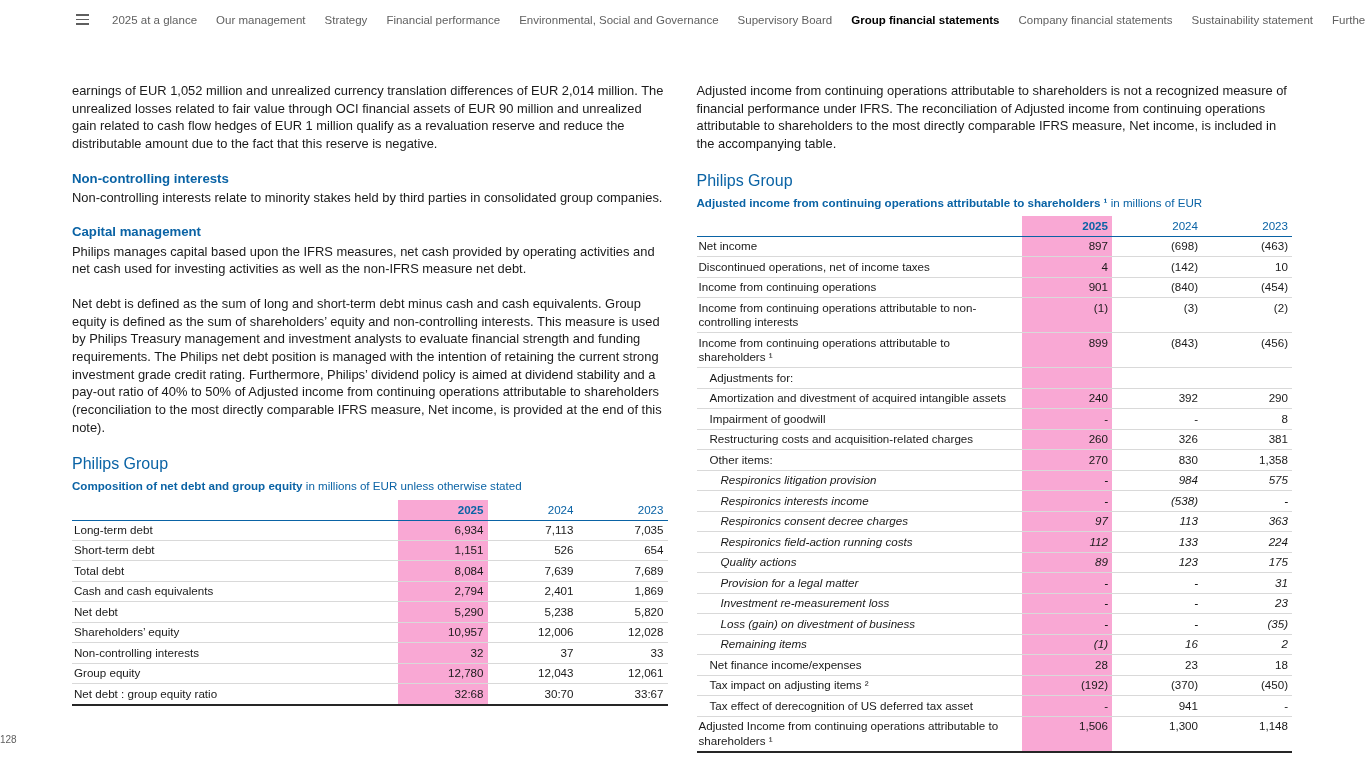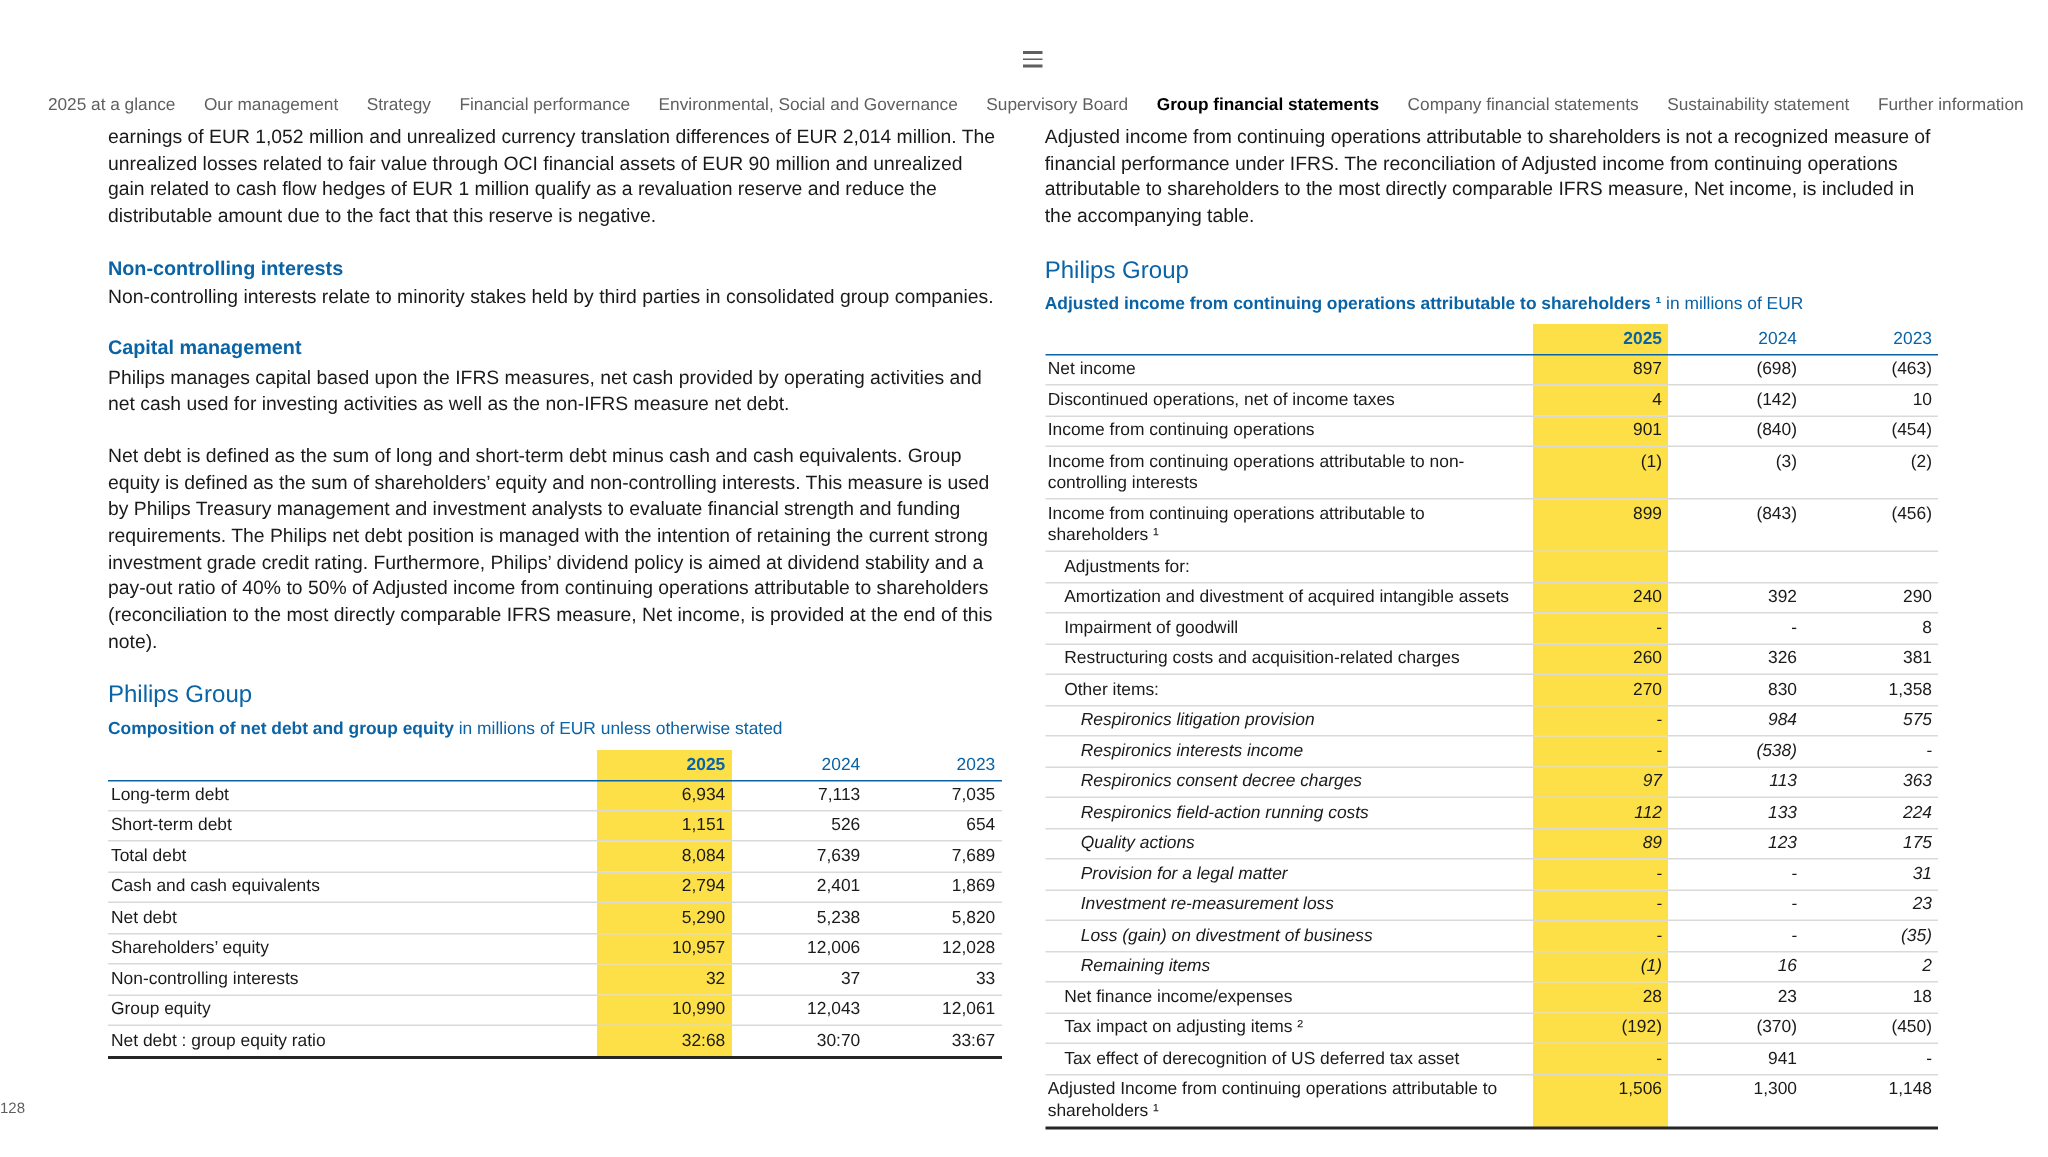--- a/index.html
+++ b/index.html
@@ -4,23 +4,23 @@
 <style>
   * { margin:0; padding:0; box-sizing:border-box; }
   html,body { background:#ffffff; }
   body {
     width:1365px; height:771px; position:relative; overflow:hidden;
     font-family:"Liberation Sans", sans-serif; color:#1a1a1a;
   }
 
   
   .topnav {
-    position:absolute; top:34px; left:76px; right:60px;
-    display:flex; align-items:center; gap:19px;
-    font-size:11.5px; color:#5f5f5f; white-space:nowrap;flex-direction:column;
+    position:absolute; top:14px; left:76px; right:60px;
+    display:flex; gap:19px;
+    font-size:11.5px; color:#5f5f5f; white-space:nowrap;
   }
   .menu-icon { display:inline-flex; flex-direction:column; gap:3px; cursor:pointer; margin-right:4px; }
   .menu-icon i { display:block; width:13px; height:1.5px; background:#5f5f5f; }
   .nav-item { cursor:pointer; }
   .nav-item.active { color:#000; font-weight:bold; }
 
   
   .page {
     position:absolute; top:82px; left:72px; right:73px;
     display:flex; gap:29px;
@@ -34,21 +34,21 @@
   .table-title { color:#0a63a5; font-size:11.6px; margin-bottom:6px; }
   .table-title .tt-bold { font-weight:bold; }
   table { width:100%; border-collapse:collapse; table-layout:fixed; font-size:11.6px; line-height:1.25; }
   col.c-num { width:90px; }
   th, td { padding:2.5px 4px 2.5px 2px; vertical-align:top; }
   thead th { color:#0a63a5; font-weight:normal; text-align:right; border-bottom:1px solid #0a63a5; }
   thead th.label { text-align:left; }
   thead th.hl { font-weight:bold; }
   tbody td { border-bottom:1px solid #d9d9d9; }
   td.num { text-align:right; }
-  .hl { background:#fde047; }
+  .hl { background:#f9a8d4; }
   tr.bold td { font-weight:normal; border-top:1px solid #7a7a7a; }
   tr.final td { border-bottom:2px solid #262626; }
   tr.italic td { font-style:italic; }
   tr.indent1 td.label { padding-left:13px; }
   tr.indent2 td.label { padding-left:24px; }
 
   
   .page-footer {
     position:absolute; bottom:26px; left:0; right:0;
     text-align:left; font-size:10px; color:#5f5f5f;
@@ -145,21 +145,21 @@
               <td class="num">12,028</td>
             </tr>
             <tr class="normal indent0">
               <td class="label">Non-controlling interests</td>
               <td class="num hl">32</td>
               <td class="num">37</td>
               <td class="num">33</td>
             </tr>
             <tr class="bold indent0">
               <td class="label">Group equity</td>
-              <td class="num hl">10,990</td>
+              <td class="num hl">12,780</td>
               <td class="num">12,043</td>
               <td class="num">12,061</td>
             </tr>
             <tr class="bold indent0 final">
               <td class="label">Net debt : group equity ratio</td>
               <td class="num hl">32:68</td>
               <td class="num">30:70</td>
               <td class="num">33:67</td>
             </tr>
           </tbody>

